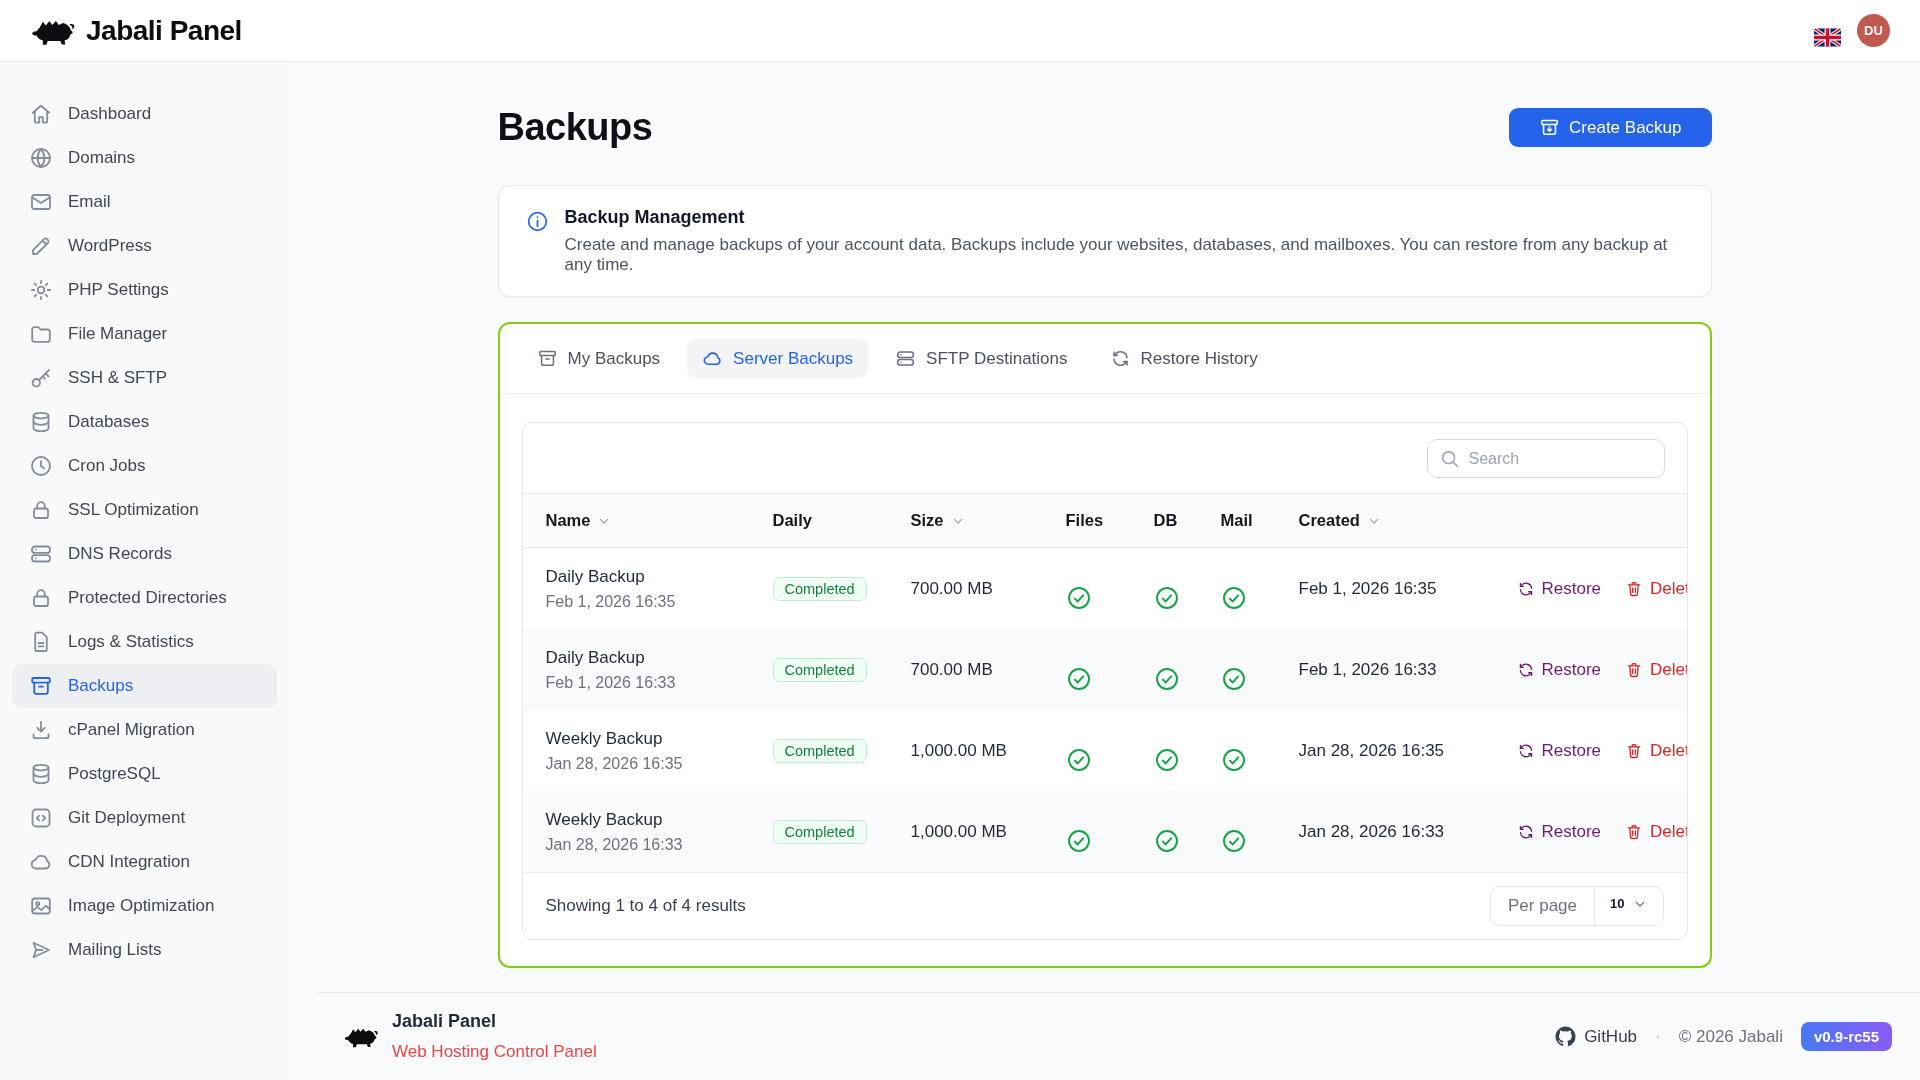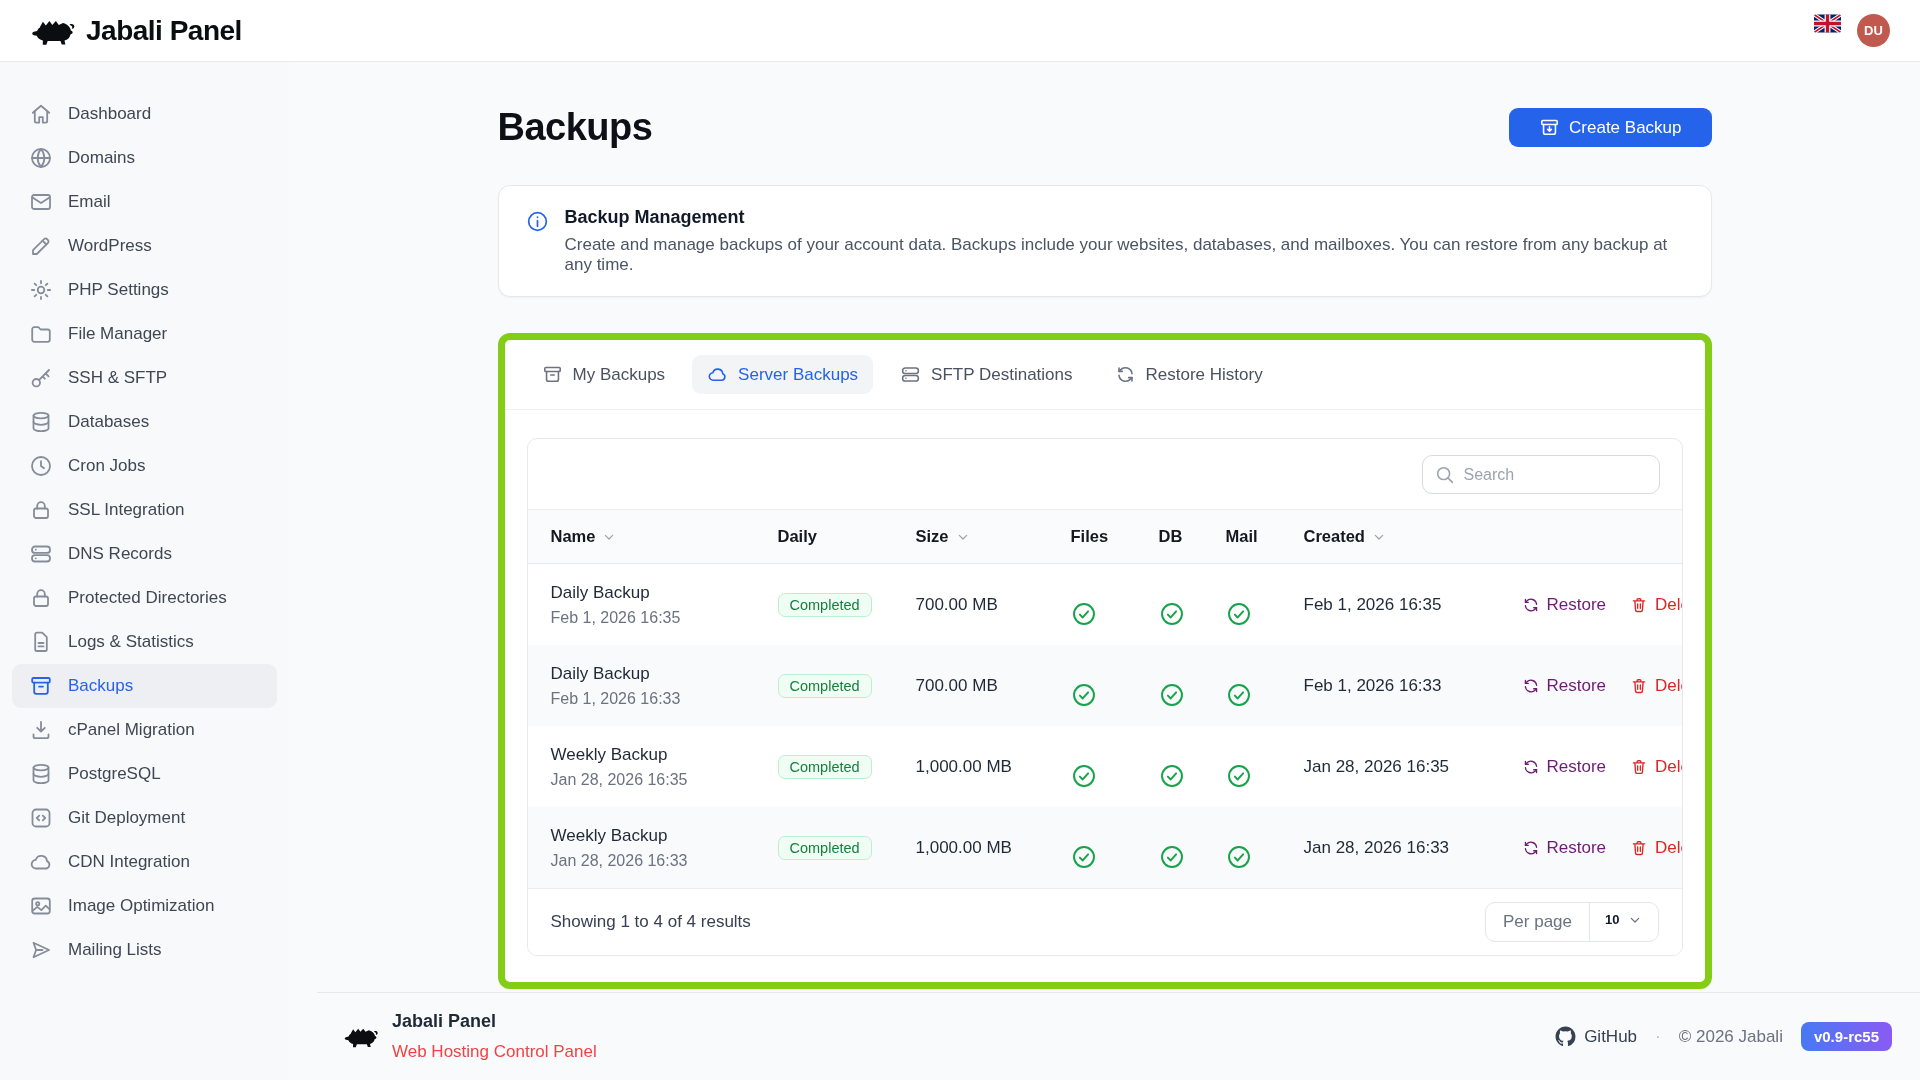--- a/index.html
+++ b/index.html
@@ -5,21 +5,21 @@
   * { margin:0; padding:0; box-sizing:border-box; }
   html,body { width:1920px; height:1080px; overflow:hidden; }
   body { font-family:"Liberation Sans", sans-serif; background:#f9fafb; color:#1f2937; }
 
   
   .topbar { height:62px; background:#fff; border-bottom:1px solid #e9eaee;
     display:flex; align-items:center; justify-content:space-between; padding:0 30px; }
   .brand { display:flex; align-items:center; gap:10px; }
   .brand .boar svg { width:46px; height:34px; display:block; }
   .brand-name { font-size:28px; font-weight:800; color:#0b0d10; letter-spacing:-.5px; }
-  .topbar-right { display:flex; align-items:flex-start; gap:16px; }
+  .topbar-right { display:flex; align-items:flex-end; gap:16px; }
   .flag svg { width:27px; height:19px; border-radius:3px; display:block; }
   .avatar { width:33px; height:33px; border-radius:50%; background:#c05a4e; color:#fff;
     font-size:13px; font-weight:700; display:flex; align-items:center; justify-content:center; }
 
   
   .shell { display:flex; height:1018px; }
   .sidebar { width:289px; background:#f8f9fa; padding:30px 12px 20px; flex-shrink:0; overflow:hidden; }
   .side-item { display:flex; align-items:center; gap:15px; height:44px; padding:0 17px;
     border-radius:9px; color:#3f4754; font-size:17px; cursor:pointer; }
   .side-item .si { width:24px; height:24px; color:#868d9a; flex-shrink:0; }
@@ -40,21 +40,21 @@
 
   
   .info-card { margin-top:36px; background:#fff; border:1px solid #e6e8eb; border-radius:12px;
     box-shadow:0 1px 2px rgba(16,24,40,.04); padding:21px 27px; display:flex; gap:16px; }
   .info-card .ic { color:#2563eb; width:23px; height:23px; margin-top:3px; flex-shrink:0; }
   .info-card .ic svg { width:23px; height:23px; }
   .info-title { font-size:18px; font-weight:700; color:#111827; }
   .info-desc { font-size:17px; color:#4b5563; margin-top:7px; }
 
   
-  .outer-card { margin-top:36px; background:#fff; border:7px solid #84cc16; border-radius:12px;
+  .outer-card { margin-top:25px; background:#fff; border:2px solid #84cc16; border-radius:12px;
     box-shadow:0 1px 2px rgba(16,24,40,.04); }
   .tabs { display:flex; align-items:center; gap:12px; padding:15px 22px; border-bottom:1px solid #eceef1; }
   .tab { display:flex; align-items:center; gap:10px; padding:9px 15px; border-radius:9px;
     color:#4a5160; font-size:17px; cursor:pointer; }
   .tab .ti { width:21px; height:21px; color:#6b7280; }
   .tab .ti svg { width:21px; height:21px; display:block; }
   .tab.active { background:#f3f4f6; color:#2563eb; font-weight:500; }
   .tab.active .ti { color:#2563eb; }
 
   .card-body { padding:28px 22px 26px; }
@@ -229,21 +229,21 @@
         </span>
         <span>Cron Jobs</span>
       </div>
       <div class="side-item">
         <span class="si">
           <svg viewBox="0 0 24 24" fill="none" stroke="currentColor" stroke-width="1.8" stroke-linecap="round" stroke-linejoin="round">
             <rect x="5" y="10.5" width="14" height="9.5" rx="2"></rect>
             <path d="M8.2 10.5V8a3.8 3.8 0 0 1 7.6 0v2.5"></path>
           </svg>
         </span>
-        <span>SSL Integration</span>
+        <span>SSL Optimization</span>
       </div>
       <div class="side-item">
         <span class="si">
           <svg viewBox="0 0 24 24" fill="none" stroke="currentColor" stroke-width="1.8" stroke-linecap="round" stroke-linejoin="round">
             <rect x="3" y="4.5" width="18" height="6.4" rx="3"></rect>
             <rect x="3" y="13.1" width="18" height="6.4" rx="3"></rect>
             <path d="M6.8 7.7h.01M6.8 16.3h.01"></path>
           </svg>
         </span>
         <span>DNS Records</span>

